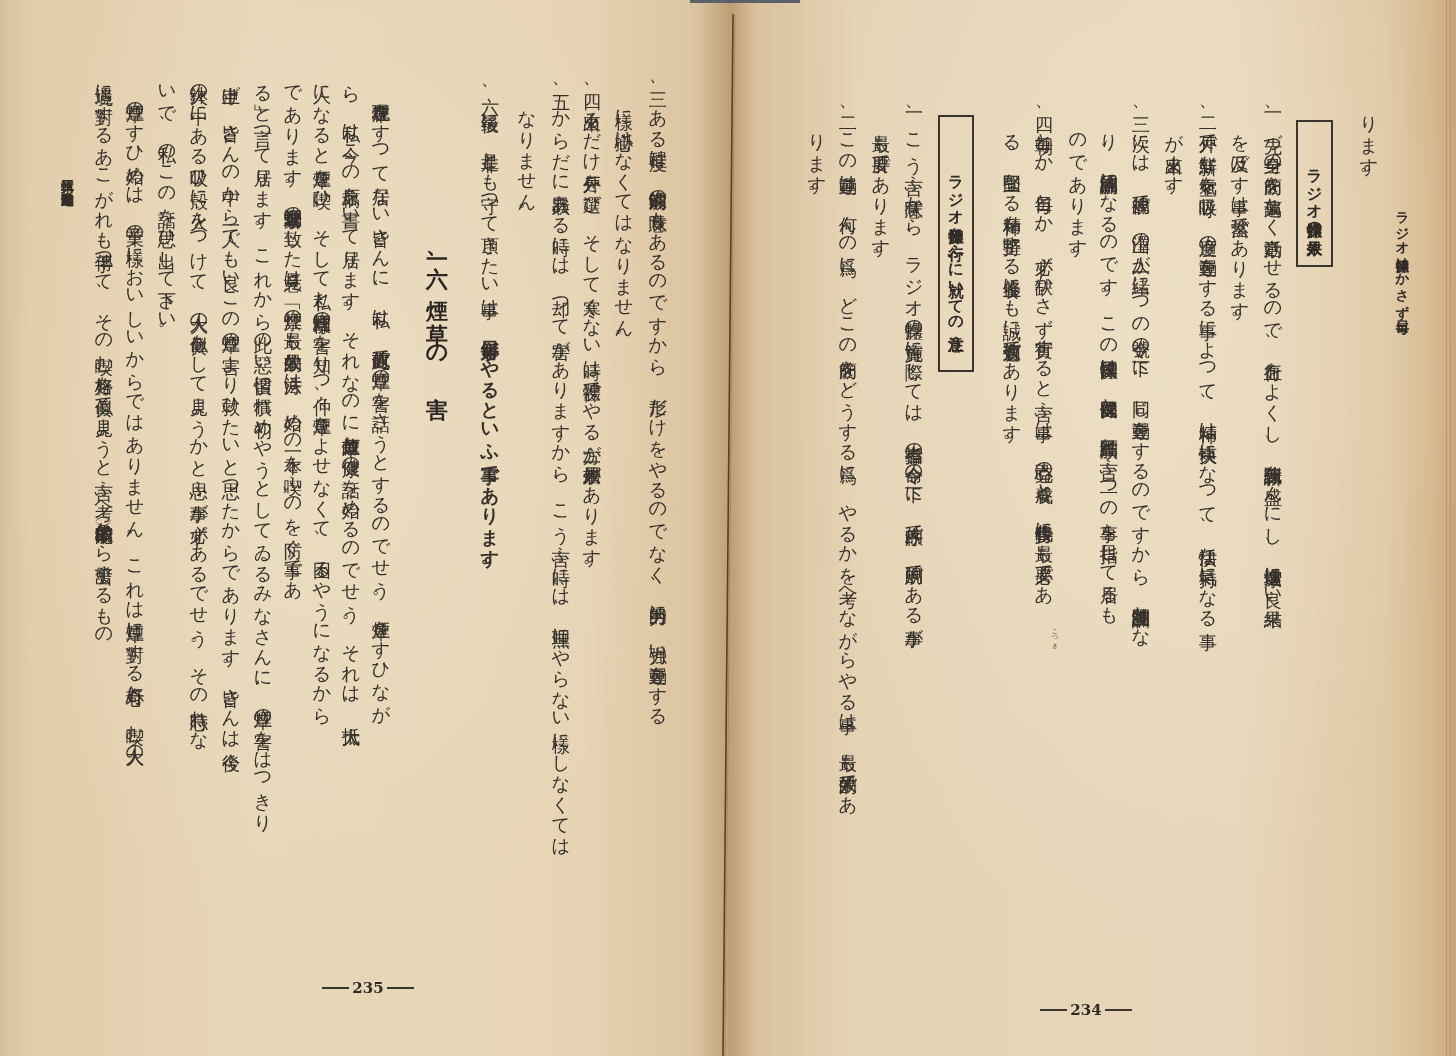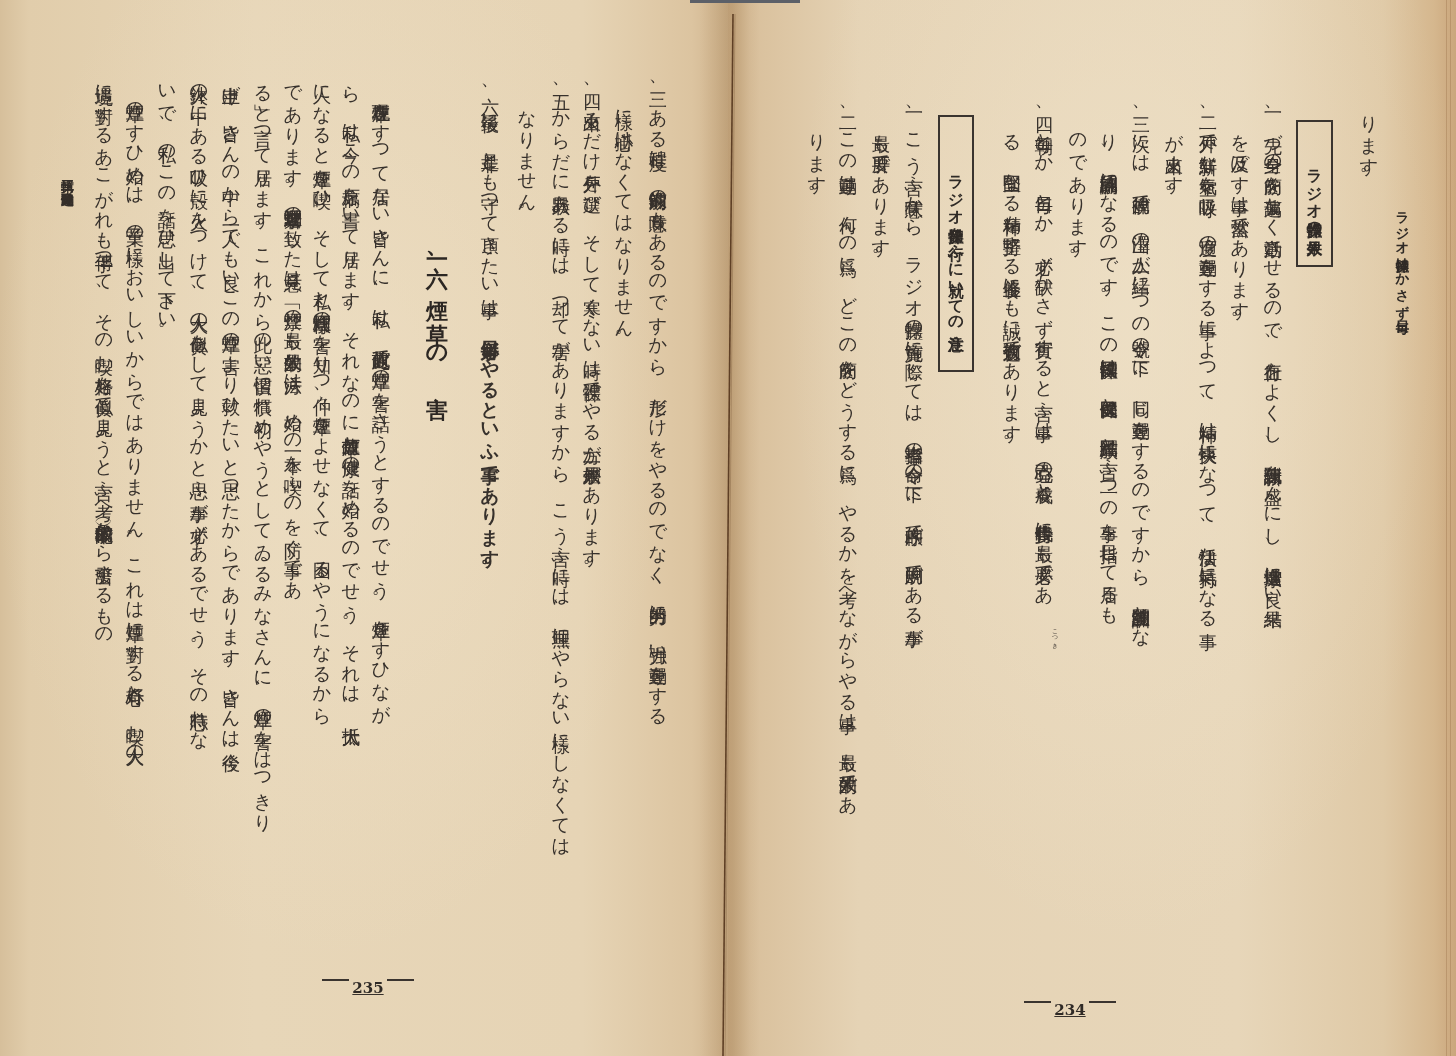--- a/index.html
+++ b/index.html
@@ -57,21 +57,21 @@
     position: absolute; writing-mode: vertical-rl; white-space: nowrap;
     font-size: 22px; line-height: 22px; width: 22px; font-weight: bold; color: #2c2723;
   }
   .chapter-title .title-text { margin-top: 12px; letter-spacing: 24px; }
   .footer-label {
     position: absolute; writing-mode: vertical-rl; white-space: nowrap;
     font-size: 13px; line-height: 13px; width: 13px; font-weight: bold; color: #342e29;
   }
   .page-number {
     position: absolute; width: 100px; height: 18px;
-    display: flex; align-items: flex-start; justify-content: center; gap: 3px; text-decoration: underline;
+    display: flex; align-items: center; justify-content: center; gap: 3px;
   }
   .page-number .dash { display: inline-block; width: 27px; height: 2px; background: #3a342f; }
   .page-number .num { font-family: "DejaVu Serif", serif; font-weight: bold; font-size: 15px; color: #2f2a26; }
 </style>
 </head>
 <body>
 
 <div class="page left-page">
 
   <div class="col" style="left:648px; top:78px;">三、ある程度は、筋肉鍛錬の意味もあるのですから、形だけをやるのでなく、努力的に、力强い運動をする</div>
@@ -124,21 +124,21 @@
   <div class="col" style="left:274px; top:121px;">る、堅固なる精神を堅持する修養上にも誠に有效適切であります。</div>
 
   <div class="heading-box" style="left:210px; top:115px; width:36px; height:257px;">
     <span>ラジオ體操を行ふに就いての注意</span>
   </div>
   <div class="col" style="left:176px; top:103px;">一、こう言ふ意味から、ラジオ體操の實施に際しては、指導者の命令の下に、秩序的で、規則的である事が</div>
   <div class="col" style="left:143px; top:121px;">最も肝要であります。</div>
   <div class="col" style="left:110px; top:103px;">二、この運動は、何んの爲に、どこの筋肉をどうする爲に、やるかを考へながらやる事は、最も效果的であ</div>
   <div class="col" style="left:79px; top:121px;">ります。</div>
 
-  <div class="page-number" style="left:292px; top:1001px;">
+  <div class="page-number" style="left:308px; top:1001px;">
     <span class="dash"></span>
     <span class="num">234</span>
     <span class="dash"></span>
   </div>
 
   <div class="edge-line" style="left:718px;"></div>
   <div class="edge-line" style="left:722px;"></div>
 </div>
 
 <svg class="spine" width="1456" height="1056" viewBox="0 0 1456 1056">

